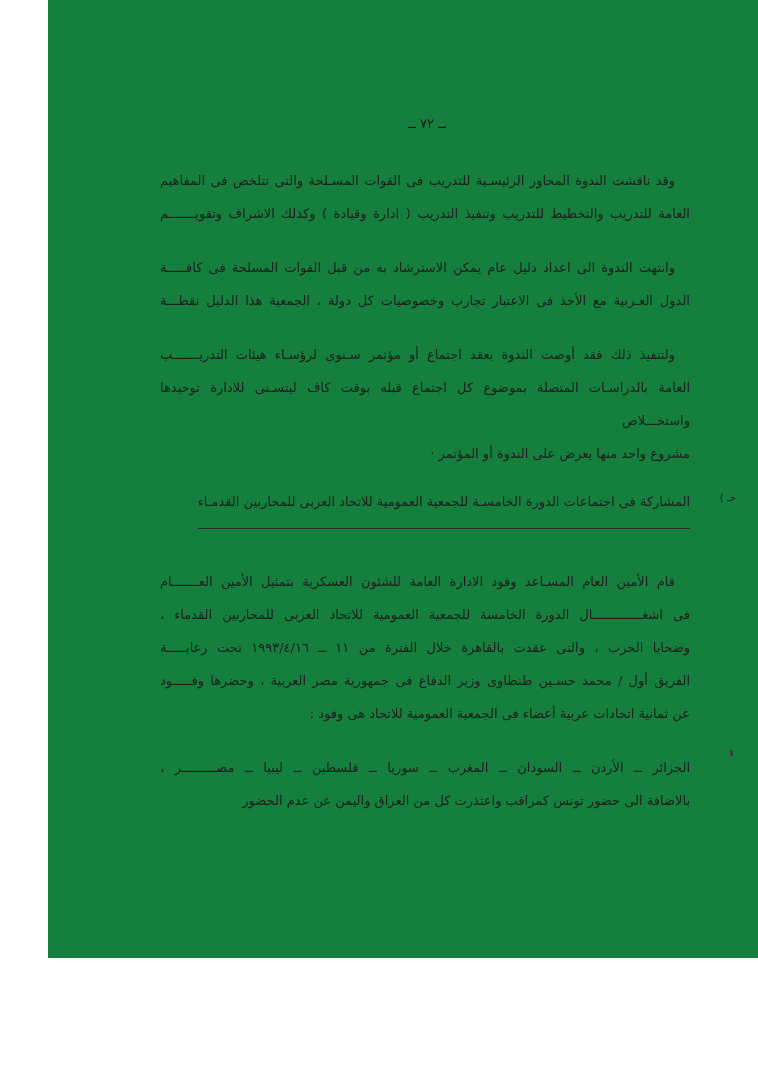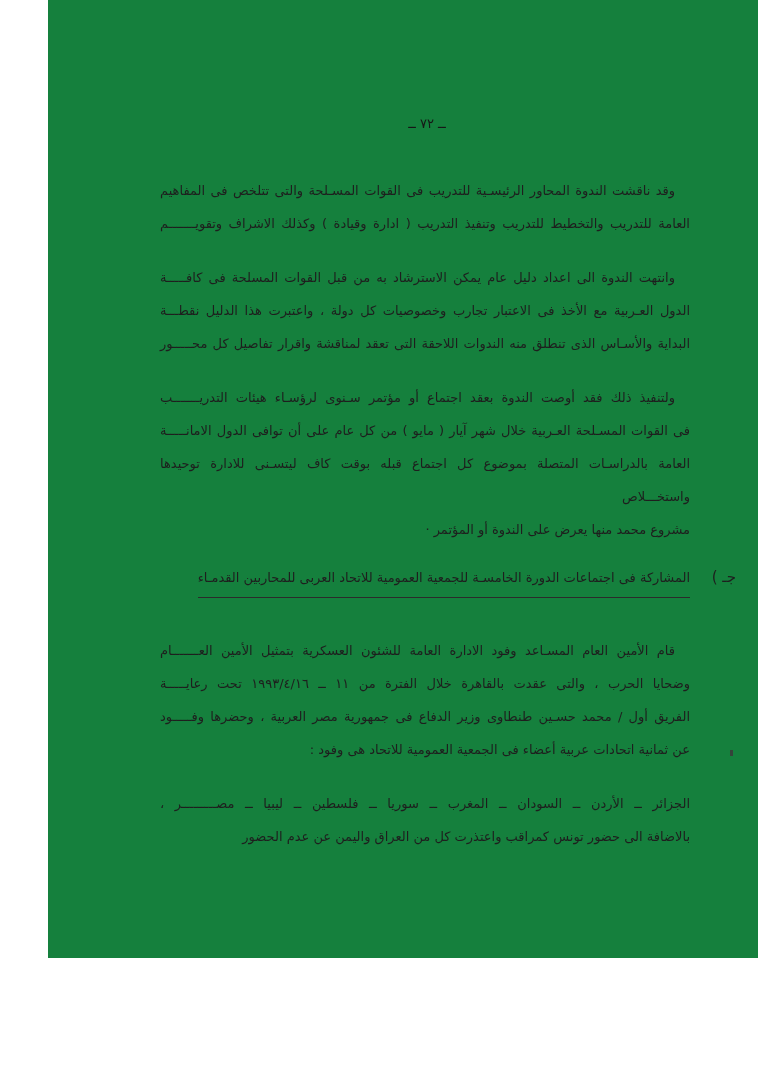--- a/index.html
+++ b/index.html
@@ -16,21 +16,21 @@
   .page-number{
     position:absolute;
     top:116px;left:0;right:0;
     text-align:center;
     font-size:13px;
     letter-spacing:2px;
     color:#161616;
   }
   .doc-body{
     position:absolute;
-    top:174px;
+    top:164px;
     right:116px;
     width:530px;
   }
   .para{margin:0 0 21px 0;}
   .line{
     font-size:13px;
     line-height:33px;
     text-align:justify;
     text-align-last:justify;
     text-justify:inter-word;
@@ -40,30 +40,30 @@
   .line.last{text-align-last:right;}
   .heading-block{
     position:relative;
     margin:12px 0 36px 0;
     text-align:right;
   }
   .heading-marker{
     position:absolute;
     right:-46px;
     top:1px;
-    font-size:15px;
+    font-size:10px;
     white-space:nowrap;
     text-align:center;
   }
   .heading-text{
     display:inline-block;
     font-size:13px;
     line-height:20px;
     white-space:nowrap;
-    padding-bottom:9px;
+    padding-bottom:16px;
     border-bottom:1.4px solid #2b2b2b;
   }
   .scan-artifact{
     position:absolute;
     left:682px;top:750px;
     width:3px;height:6px;
     background:#3a3a3a;
     opacity:.85;
   }
 </style>
@@ -74,38 +74,37 @@
   <div class="page-number">ــ  ٧٢  ــ</div>
 
   <div class="doc-body" id="doc-body">
   <div class="para">
         <div class="line indent">وقد ناقشت الندوة المحاور الرئيسـية للتدريب فى القوات المسـلحة والتى تتلخص فى المفاهيم</div>
         <div class="line">العامة للتدريب والتخطيط للتدريب وتنفيذ التدريب ( ادارة وقيادة )  وكذلك الاشراف وتقويـــــــم</div>
       </div>
 
   <div class="para">
         <div class="line indent">وانتهت الندوة الى اعداد دليل عام يمكن الاسترشاد به من قبل القوات المسلحة فى كافـــــة</div>
-        <div class="line">الدول العـربية مع الأخذ فى الاعتبار تجارب وخصوصيات كل دولة ،  واعتبرت هذا الدليل نقطـــة</div>
-        <div class="line">البداية والأسـاس الذى تنطلق منه الندوات اللاحقة التى تعقد لمناقشة واقرار تفاصيل كل محـــــور</div>
+        <div class="line">الدول العـربية مع الأخذ فى الاعتبار تجارب وخصوصيات كل دولة ،  الجمعية هذا الدليل نقطـــة</div>
       </div>
 
   <div class="para">
         <div class="line indent">ولتنفيذ ذلك فقد أوصت الندوة بعقد اجتماع أو مؤتمر سـنوى لرؤسـاء هيئات التدريـــــــب</div>
-        <div class="line">فى القوات المسـلحة العـربية خلال شهر آيار ( مايو )  من كل عام على أن توافى الدول الامانـــــة</div>
         <div class="line">العامة بالدراسـات المتصلة بموضوع كل اجتماع قبله بوقت كاف ليتسـنى للادارة توحيدها واستخـــلاص</div>
-        <div class="line last">مشروع محمد منها يعرض على الندوة أو المؤتمر ·</div>
+        <div class="line last">مشروع واحد منها يعرض على الندوة أو المؤتمر ·</div>
       </div>
 
   <div class="heading-block">
     <span class="heading-marker">جـ )</span>
     <span class="heading-text">المشاركة فى اجتماعات الدورة الخامسـة للجمعية العمومية للاتحاد العربى للمحاربين القدمـاء</span>
   </div>
 
   <div class="para">
         <div class="line indent">قام الأمين العام المسـاعد وفود الادارة العامة للشئون العسكرية بتمثيل الأمين العـــــــام</div>
+        <div class="line">فى اشغـــــــــــــال الدورة الخامسة للجمعية العمومية للاتحاد العربى للمحاربين القدماء ،</div>
         <div class="line">وضحايا الحرب ،  والتى عقدت بالقاهرة خلال الفترة من ١١ ــ ١٩٩٣/٤/١٦ تحت رعايـــــة</div>
         <div class="line">الفريق أول  /  محمد حسـين طنطاوى وزير الدفاع فى جمهورية مصر العربية ،  وحضرها وفـــــود</div>
         <div class="line last">عن ثمانية اتحادات عربية أعضاء فى الجمعية العمومية للاتحاد هى وفود  :</div>
       </div>
 
   <div class="para">
         <div class="line">الجزائر ــ الأردن ــ السودان ــ المغرب ــ سوريا ــ فلسطين ــ ليبيا ــ مصـــــــــر  ،</div>
         <div class="line last">بالاضافة الى حضور تونس كمراقب واعتذرت كل من العراق واليمن عن عدم الحضور</div>
       </div>
 </div>

